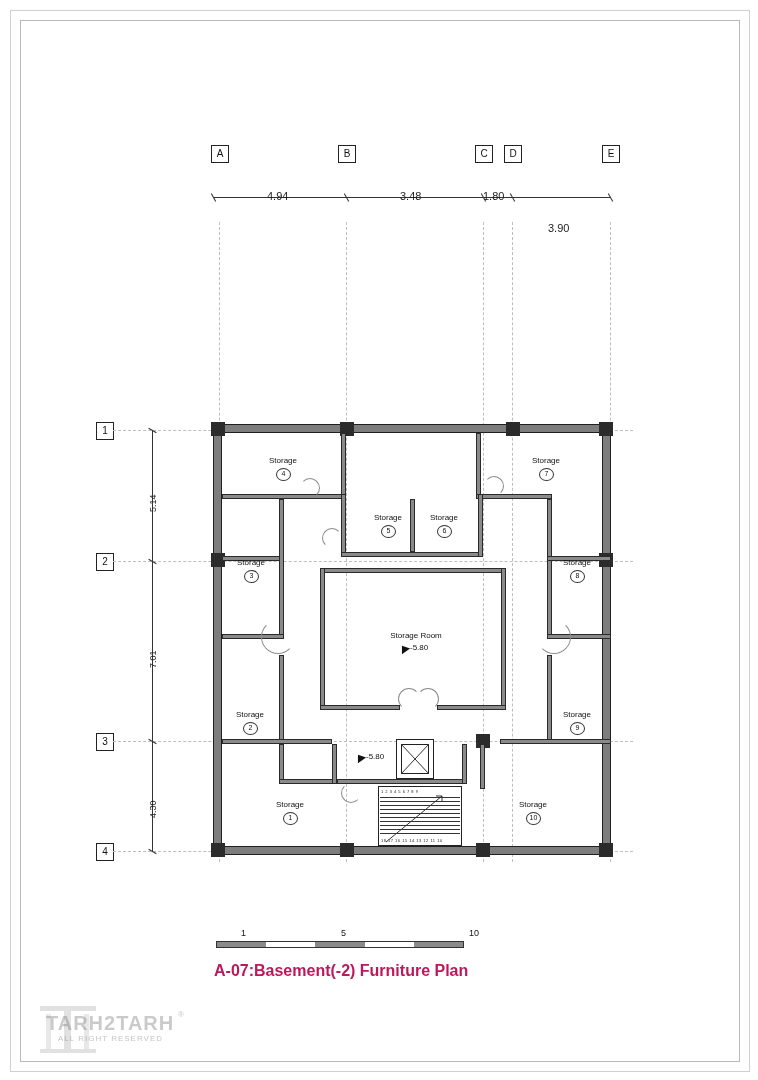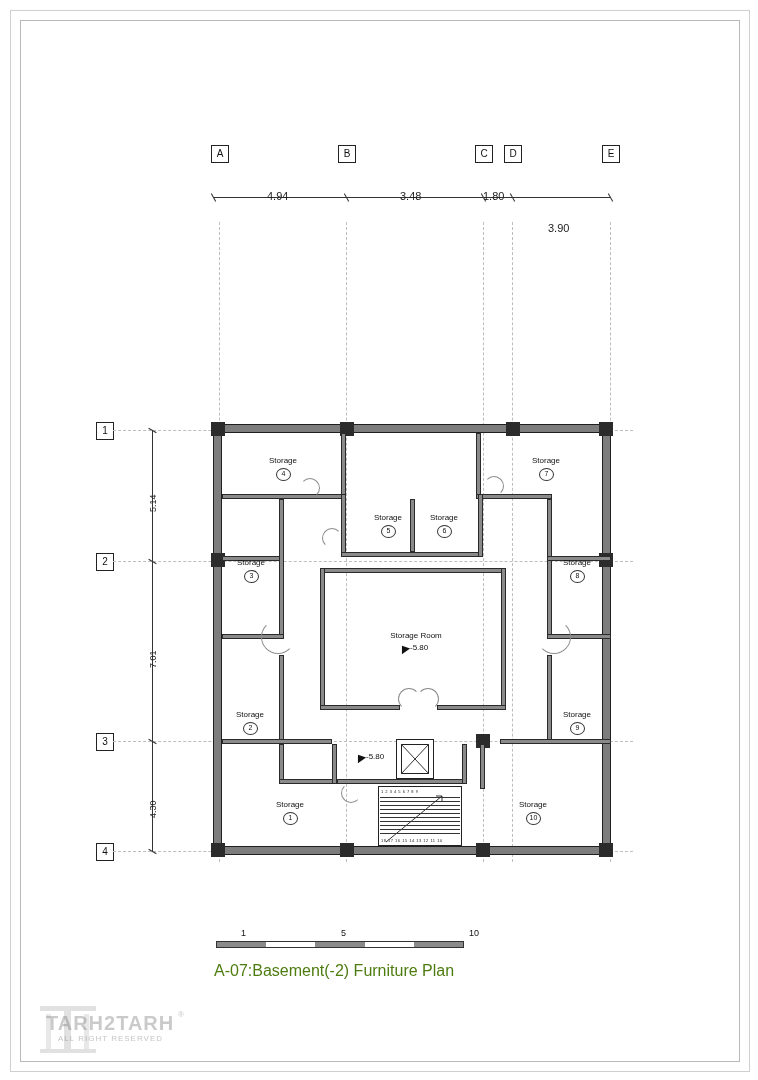--- a/index.html
+++ b/index.html
@@ -27,21 +27,21 @@
   .wall-thin{position:absolute;background:#8a8a8a;border:1px solid #2a2a2a;box-sizing:border-box;}
   .col{position:absolute;background:#2b2b2b;box-sizing:border-box;}
   .room-label{position:absolute;font-size:8px;color:#111;text-align:center;white-space:nowrap;}
   .num-wrap{position:absolute;width:14px;height:11px;}
   .num-circle{width:13px;height:11px;border:1px solid #333;border-radius:50%;
               font-size:7px;line-height:10px;text-align:center;color:#111;background:#fff;}
   .door{position:absolute;border:1px solid #8d8d8d;border-radius:50%;box-sizing:border-box;}
   .level-text{position:absolute;font-size:8px;color:#111;}
   .arrow{position:absolute;width:0;height:0;border-left:5px solid transparent;border-right:5px solid transparent;border-bottom:7px solid #111;}
 
-  .title{position:absolute;font-size:16px;font-weight:normal;color:#4d7c0f;}
+  .title{position:absolute;font-size:16px;font-weight:bold;color:#be185d;}
   .scalebar{position:absolute;height:7px;border:1px solid #333;box-sizing:border-box;
             background:linear-gradient(90deg,#8a8a8a 0 20%,#fff 20% 40%,#8a8a8a 40% 60%,#fff 60% 80%,#8a8a8a 80% 100%);}
   .scale-num{position:absolute;font-size:9px;color:#111;}
 
   .wm{position:absolute;left:36px;top:1000px;width:220px;height:56px;opacity:.22;}
   .wm-text{position:absolute;left:46px;top:1012px;font-size:20px;letter-spacing:1px;color:#6b6b6b;opacity:.35;font-weight:bold;}
   .wm-sub{position:absolute;left:58px;top:1034px;font-size:8px;letter-spacing:1px;color:#6b6b6b;opacity:.4;}
   .wm-reg{position:absolute;left:178px;top:1010px;font-size:8px;color:#6b6b6b;opacity:.4;}
 
   .stair-box{position:absolute;border:1px solid #222;background:#fff;box-sizing:border-box;}

